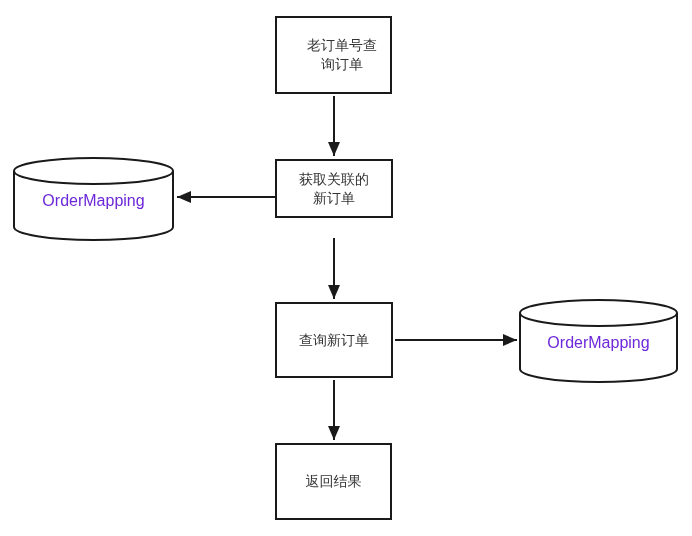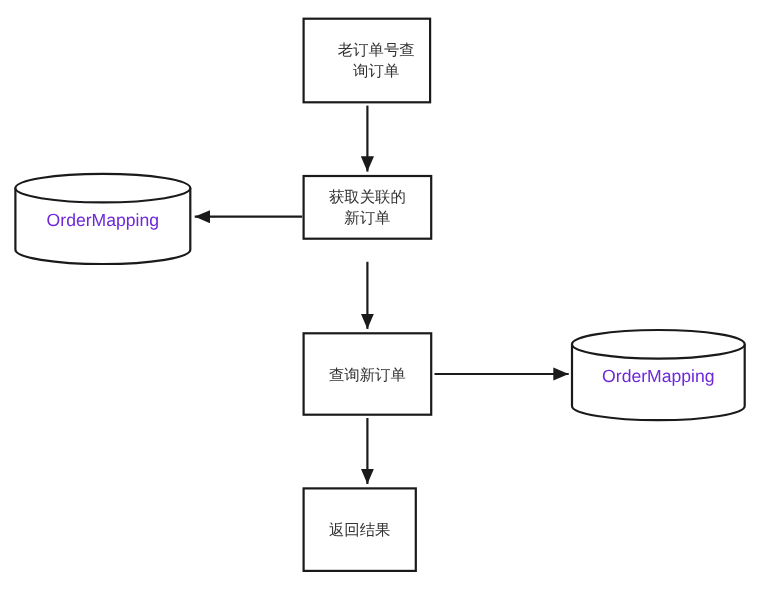--- a/index.html
+++ b/index.html
@@ -72,21 +72,21 @@
 
   <div class="node" style="left:275px;top:159px;width:118px;height:59px;">
     <span>获取关联的</span>
     <span>新订单</span>
   </div>
 
   <div class="node" style="left:275px;top:302px;width:118px;height:76px;justify-content:center;">
     <span>查询新订单</span>
   </div>
 
-  <div class="node" style="left:275px;top:443px;width:104px;height:77px;">
+  <div class="node" style="left:275px;top:443px;width:117px;height:77px;">
     <span>返回结果</span>
   </div>
 
   <div class="db-label" style="left:14px;top:175px;width:159px;height:52px;">
     <span>OrderMapping</span>
   </div>
 
   <div class="db-label" style="left:520px;top:317px;width:157px;height:52px;">
     <span>OrderMapping</span>
   </div>

